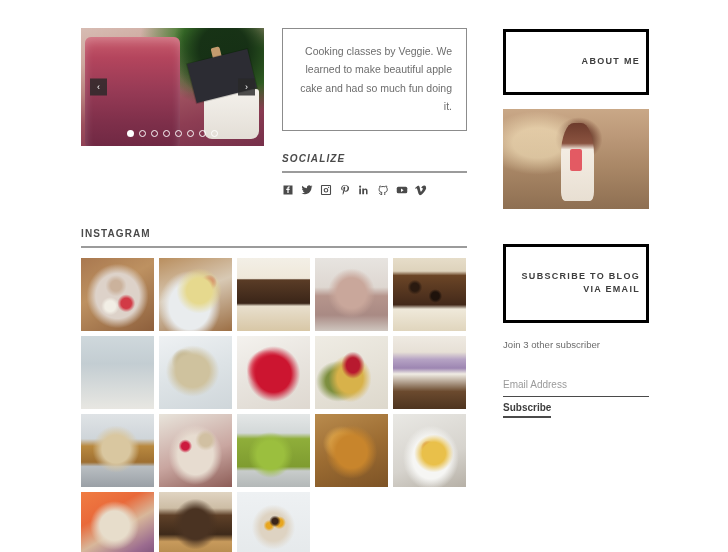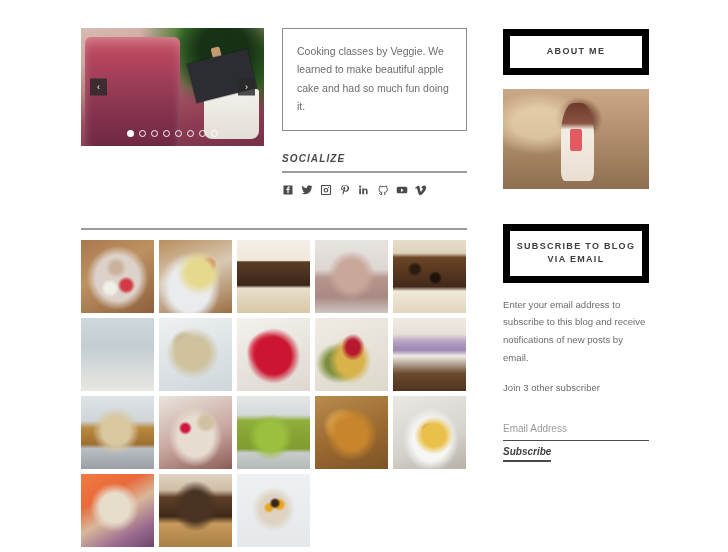--- a/index.html
+++ b/index.html
@@ -137,20 +137,21 @@
   .quote-box {
     border: 1px solid #8c8c8c;
     padding: 13px 14px 14px 14px;
     box-sizing: border-box;
   }
   .quote-text {
     font-size: 10.5px;
     line-height: 1.75;
     color: #6d6d6d;
     margin: 0;
+    text-align: right;
   }
 
   .socialize {
     margin-top: 22px;
     font-style: italic;
   }
   .widget-title {
     font-size: 10px;
     letter-spacing: 1.1px;
     color: #4a4a4a;
@@ -275,23 +276,23 @@
            linear-gradient(180deg,#eef1f3 0%, #e4e8ea 100%); }
 
   
   .sidebar {
     position: absolute;
     left: 503px;
     top: 29px;
     width: 146px;
   }
   .sb-title-box {
-    border: 7px solid #000000;
-    padding: 9px 6px;
-    text-align: center;
+    border: 3px solid #000000;
+    padding: 23px 6px;
+    text-align: right;
     box-sizing: border-box;
   }
   .sb-title {
     font-size: 9px;
     letter-spacing: 1.3px;
     color: #3d3d3d;
     font-weight: 700;
     line-height: 1.5;
     margin: 0;
     text-transform: uppercase;
@@ -363,21 +364,20 @@
     display: inline-block;
     border: none;
     background: transparent;
     border-bottom: 2px solid #4a4a4a;
     padding: 0 0 3px 0;
     font-family: "Liberation Sans", sans-serif;
     font-size: 10px;
     font-weight: 700;
     color: #3d3d3d;
     cursor: pointer;
-    font-style: italic;
   }
 </style>
 </head>
 <body>
 
 <div class="page">
 
   <div class="main-col">
 
     <div class="top-row">
@@ -452,20 +452,21 @@
               <svg width="12" height="12" viewBox="0 0 24 24" fill="currentColor">
                   <path d="M22.4 7.4c-.1 2.2-1.64 5.2-4.6 9-3.06 4-5.66 6-7.78 6-1.3 0-2.42-1.22-3.32-3.66L4.88 12.1c-.68-2.44-1.4-3.66-2.18-3.66-.17 0-.76.36-1.78 1.06L0 8.14c1.06-.93 2.1-1.86 3.13-2.8C4.53 4.1 5.6 3.48 6.3 3.42c1.7-.17 2.74.99 3.13 3.46.43 2.67.72 4.33.89 4.98.5 2.27 1.05 3.4 1.66 3.4.47 0 1.17-.74 2.1-2.22.94-1.48 1.44-2.6 1.5-3.38.13-1.22-.36-1.83-1.5-1.83-.53 0-1.08.12-1.65.36 1.1-3.6 3.2-5.35 6.3-5.25 2.3.07 3.38 1.56 3.26 4.46z"></path>
                 </svg>
             </span>
           </div>
         </div>
       </div>
     </div>
 
     <div class="instagram">
+      <h3 class="widget-title">INSTAGRAM</h3>
       <div class="rule"></div>
       <div class="ig-grid">
         <div class="ig-item p1"></div>
         <div class="ig-item p2"></div>
         <div class="ig-item p3"></div>
         <div class="ig-item p4"></div>
         <div class="ig-item p5"></div>
         <div class="ig-item p6"></div>
         <div class="ig-item p7"></div>
         <div class="ig-item p8"></div>
@@ -489,20 +490,19 @@
       <div class="sb-title-box">
         <h3 class="sb-title">ABOUT ME</h3>
       </div>
       <div class="sb-photo"></div>
     </div>
 
     <div class="sb-block-2">
       <div class="sb-title-box">
         <h3 class="sb-title">SUBSCRIBE TO BLOG VIA EMAIL</h3>
       </div>
-      <p class="sb-desc">Enter your email address to subscribe to this blog and receive notifications of new posts by email.</p>
       <p class="sb-count">Join 3 other subscriber</p>
       <input class="sb-input" type="email" placeholder="Email Address" value="" style="">
       <button class="sb-submit">Subscribe</button>
     </div>
   </div>
 
 </div>
 
 </body></html>

